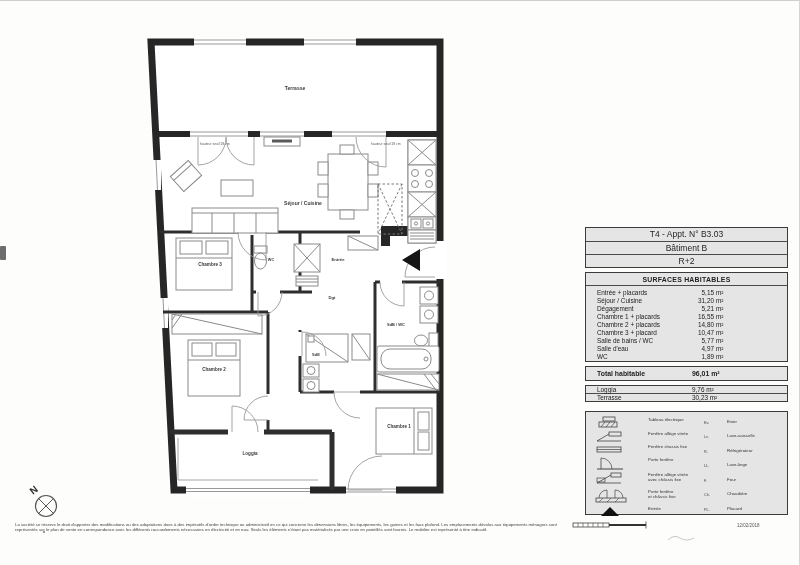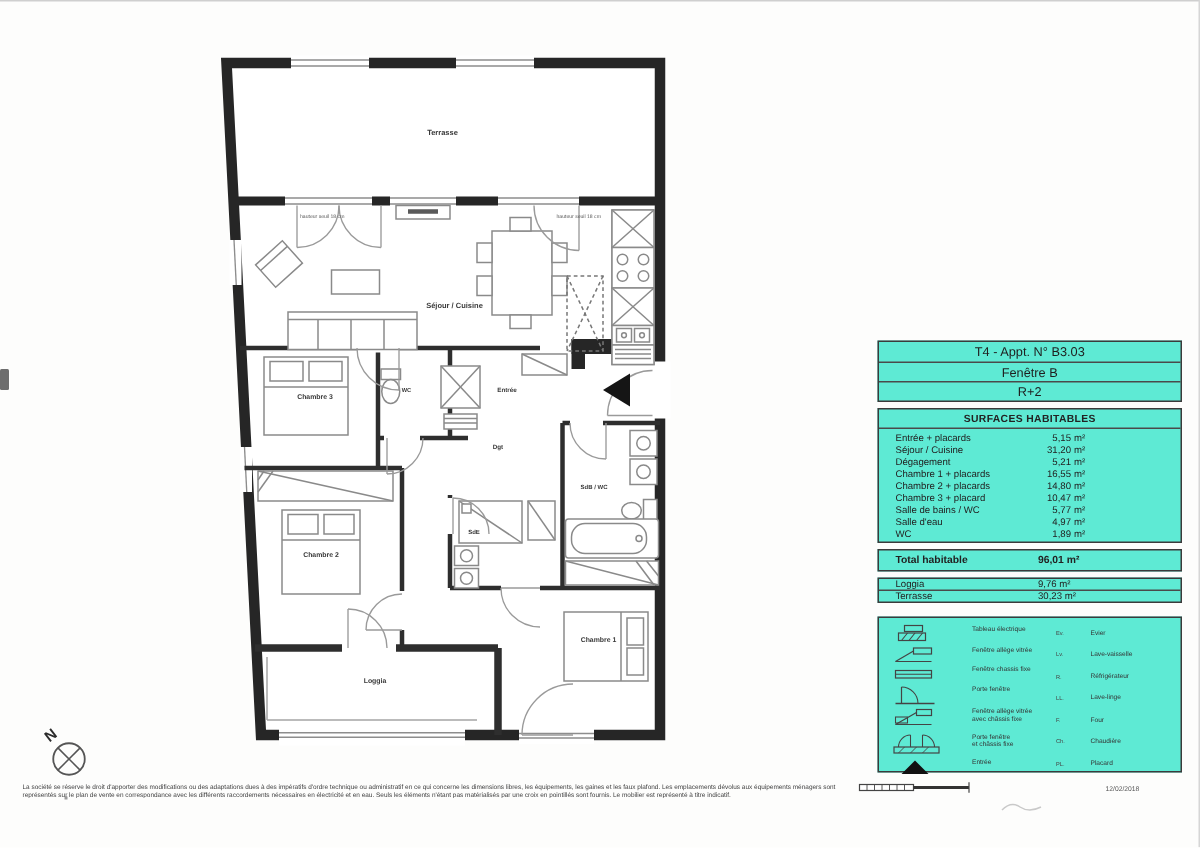--- a/index.html
+++ b/index.html
@@ -3,21 +3,21 @@
 <meta charset="utf-8">
 <style>
   html,body{margin:0;padding:0;}
   .page{position:relative;width:800px;height:565px;background:#fdfdfc;overflow:hidden;
         font-family:"Liberation Sans", sans-serif;color:#222;}
   .edge-top{position:absolute;left:0;top:0;width:800px;height:1px;background:#cfcfcf;}
   .edge-right{position:absolute;right:0;top:0;width:1px;height:565px;background:#d6d6d6;}
   .scan-blob{position:absolute;left:0;top:246px;width:6px;height:14px;background:#6d6d6d;border-radius:1px;}
   .scan-dot{position:absolute;left:43px;top:531px;width:2px;height:2px;background:#9a9a9a;}
 
-  .panel{position:absolute;left:585px;width:203px;background:#5eead4;
+  .panel{position:absolute;left:585px;width:203px;background:#e5e5e5;
          border:1.5px solid #3b3b3b;box-sizing:border-box;}
   .hdr{top:227px;height:41px;}
   .hdr .hrow{height:12.6px;display:flex;align-items:center;justify-content:center;
              font-size:8.5px;color:#1f1f1f;}
   .hdr .hrow + .hrow{border-top:1px solid #4a4a4a;}
 
   .surf{top:272px;height:90px;}
   .s-title{height:12px;display:flex;align-items:center;justify-content:center;
            font-size:6.9px;font-weight:bold;letter-spacing:.25px;border-bottom:1px solid #4a4a4a;}
   .s-body{padding-top:2.5px;}
@@ -302,21 +302,21 @@
       <line x1="598" y1="523" x2="598" y2="527" stroke-width="0.6"></line>
       <line x1="603" y1="523" x2="603" y2="527" stroke-width="0.6"></line>
       <line x1="609" y1="525" x2="646" y2="525" stroke-width="2" stroke="#333"></line>
       <line x1="646" y1="521.5" x2="646" y2="528.5" stroke-width="0.8"></line>
     </g>
     <path d="M 668,540 q 6,-6 12,-2 t 14,0" stroke="#c9c9c9" fill="none" stroke-width="1"></path>
   </svg>
 
   <div class="panel hdr">
     <div class="hrow">T4 - Appt. N° B3.03</div>
-    <div class="hrow">Fenêtre B</div>
+    <div class="hrow">Bâtiment B</div>
     <div class="hrow">R+2</div>
   </div>
 
   <div class="panel surf">
     <div class="s-title">SURFACES HABITABLES</div>
     <div class="s-body">
       <div class="srow">
           <span class="lab">Entrée + placards</span>
           <span class="val">5,15</span>
           <span class="unit">m²</span>

